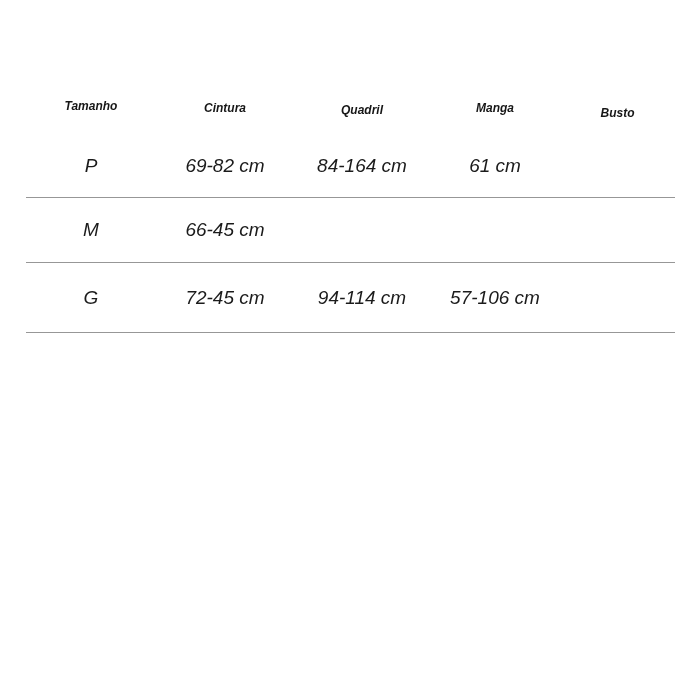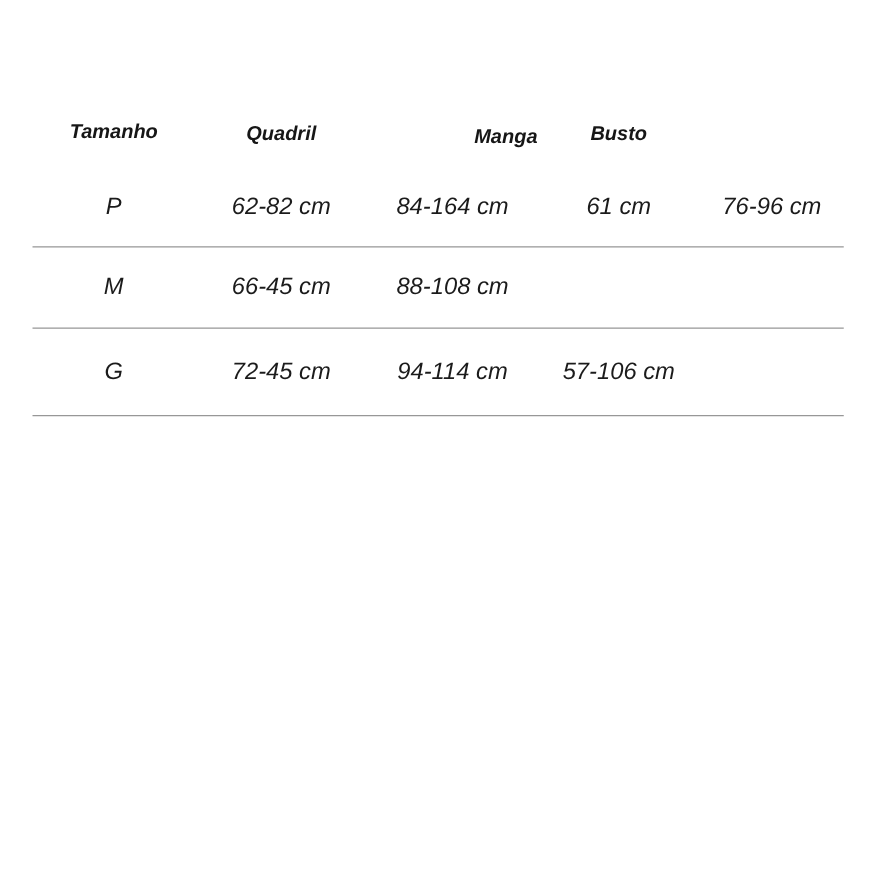--- a/index.html
+++ b/index.html
@@ -28,53 +28,52 @@
   .row.body-g { height: 69px; border-bottom: 1.5px solid #979797; }
   .cell {
     text-align: center;
     font-style: italic;
     color: #1b1b1b;
     font-size: 19px;
     white-space: nowrap;
   }
   .row.header .cell {
     font-weight: 700;
-    font-size: 16px;
+    font-size: 12px;
     color: #161616;
   }
   
   .row.header .cell:nth-child(2) { transform: translateY(2px); }
-  .row.header .cell:nth-child(3) { transform: translateY(4px); text-align: right; }
+  .row.header .cell:nth-child(3) { transform: translateY(4px); }
   .row.header .cell:nth-child(4) { transform: translateY(2px); }
   .row.header .cell:nth-child(5) { transform: translateY(7px); }
 </style>
 </head>
 <body>
 
 <div class="size-table">
 
   <div class="row header">
     <div class="cell">Tamanho</div>
+    <div class="cell">Cintura</div>
     <div class="cell">Quadril</div>
     <div class="cell">Manga</div>
     <div class="cell">Busto</div>
   </div>
 
   <div class="row body-p">
     <div class="cell">P</div>
-    <div class="cell">62-82 cm</div>
+    <div class="cell">69-82 cm</div>
     <div class="cell">84-164 cm</div>
     <div class="cell">61 cm</div>
-    <div class="cell">76-96 cm</div>
   </div>
 
   <div class="row body-m">
     <div class="cell">M</div>
     <div class="cell">66-45 cm</div>
-    <div class="cell">88-108 cm</div>
   </div>
 
   <div class="row body-g">
     <div class="cell">G</div>
     <div class="cell">72-45 cm</div>
     <div class="cell">94-114 cm</div>
     <div class="cell">57-106 cm</div>
   </div>
 
 </div>

